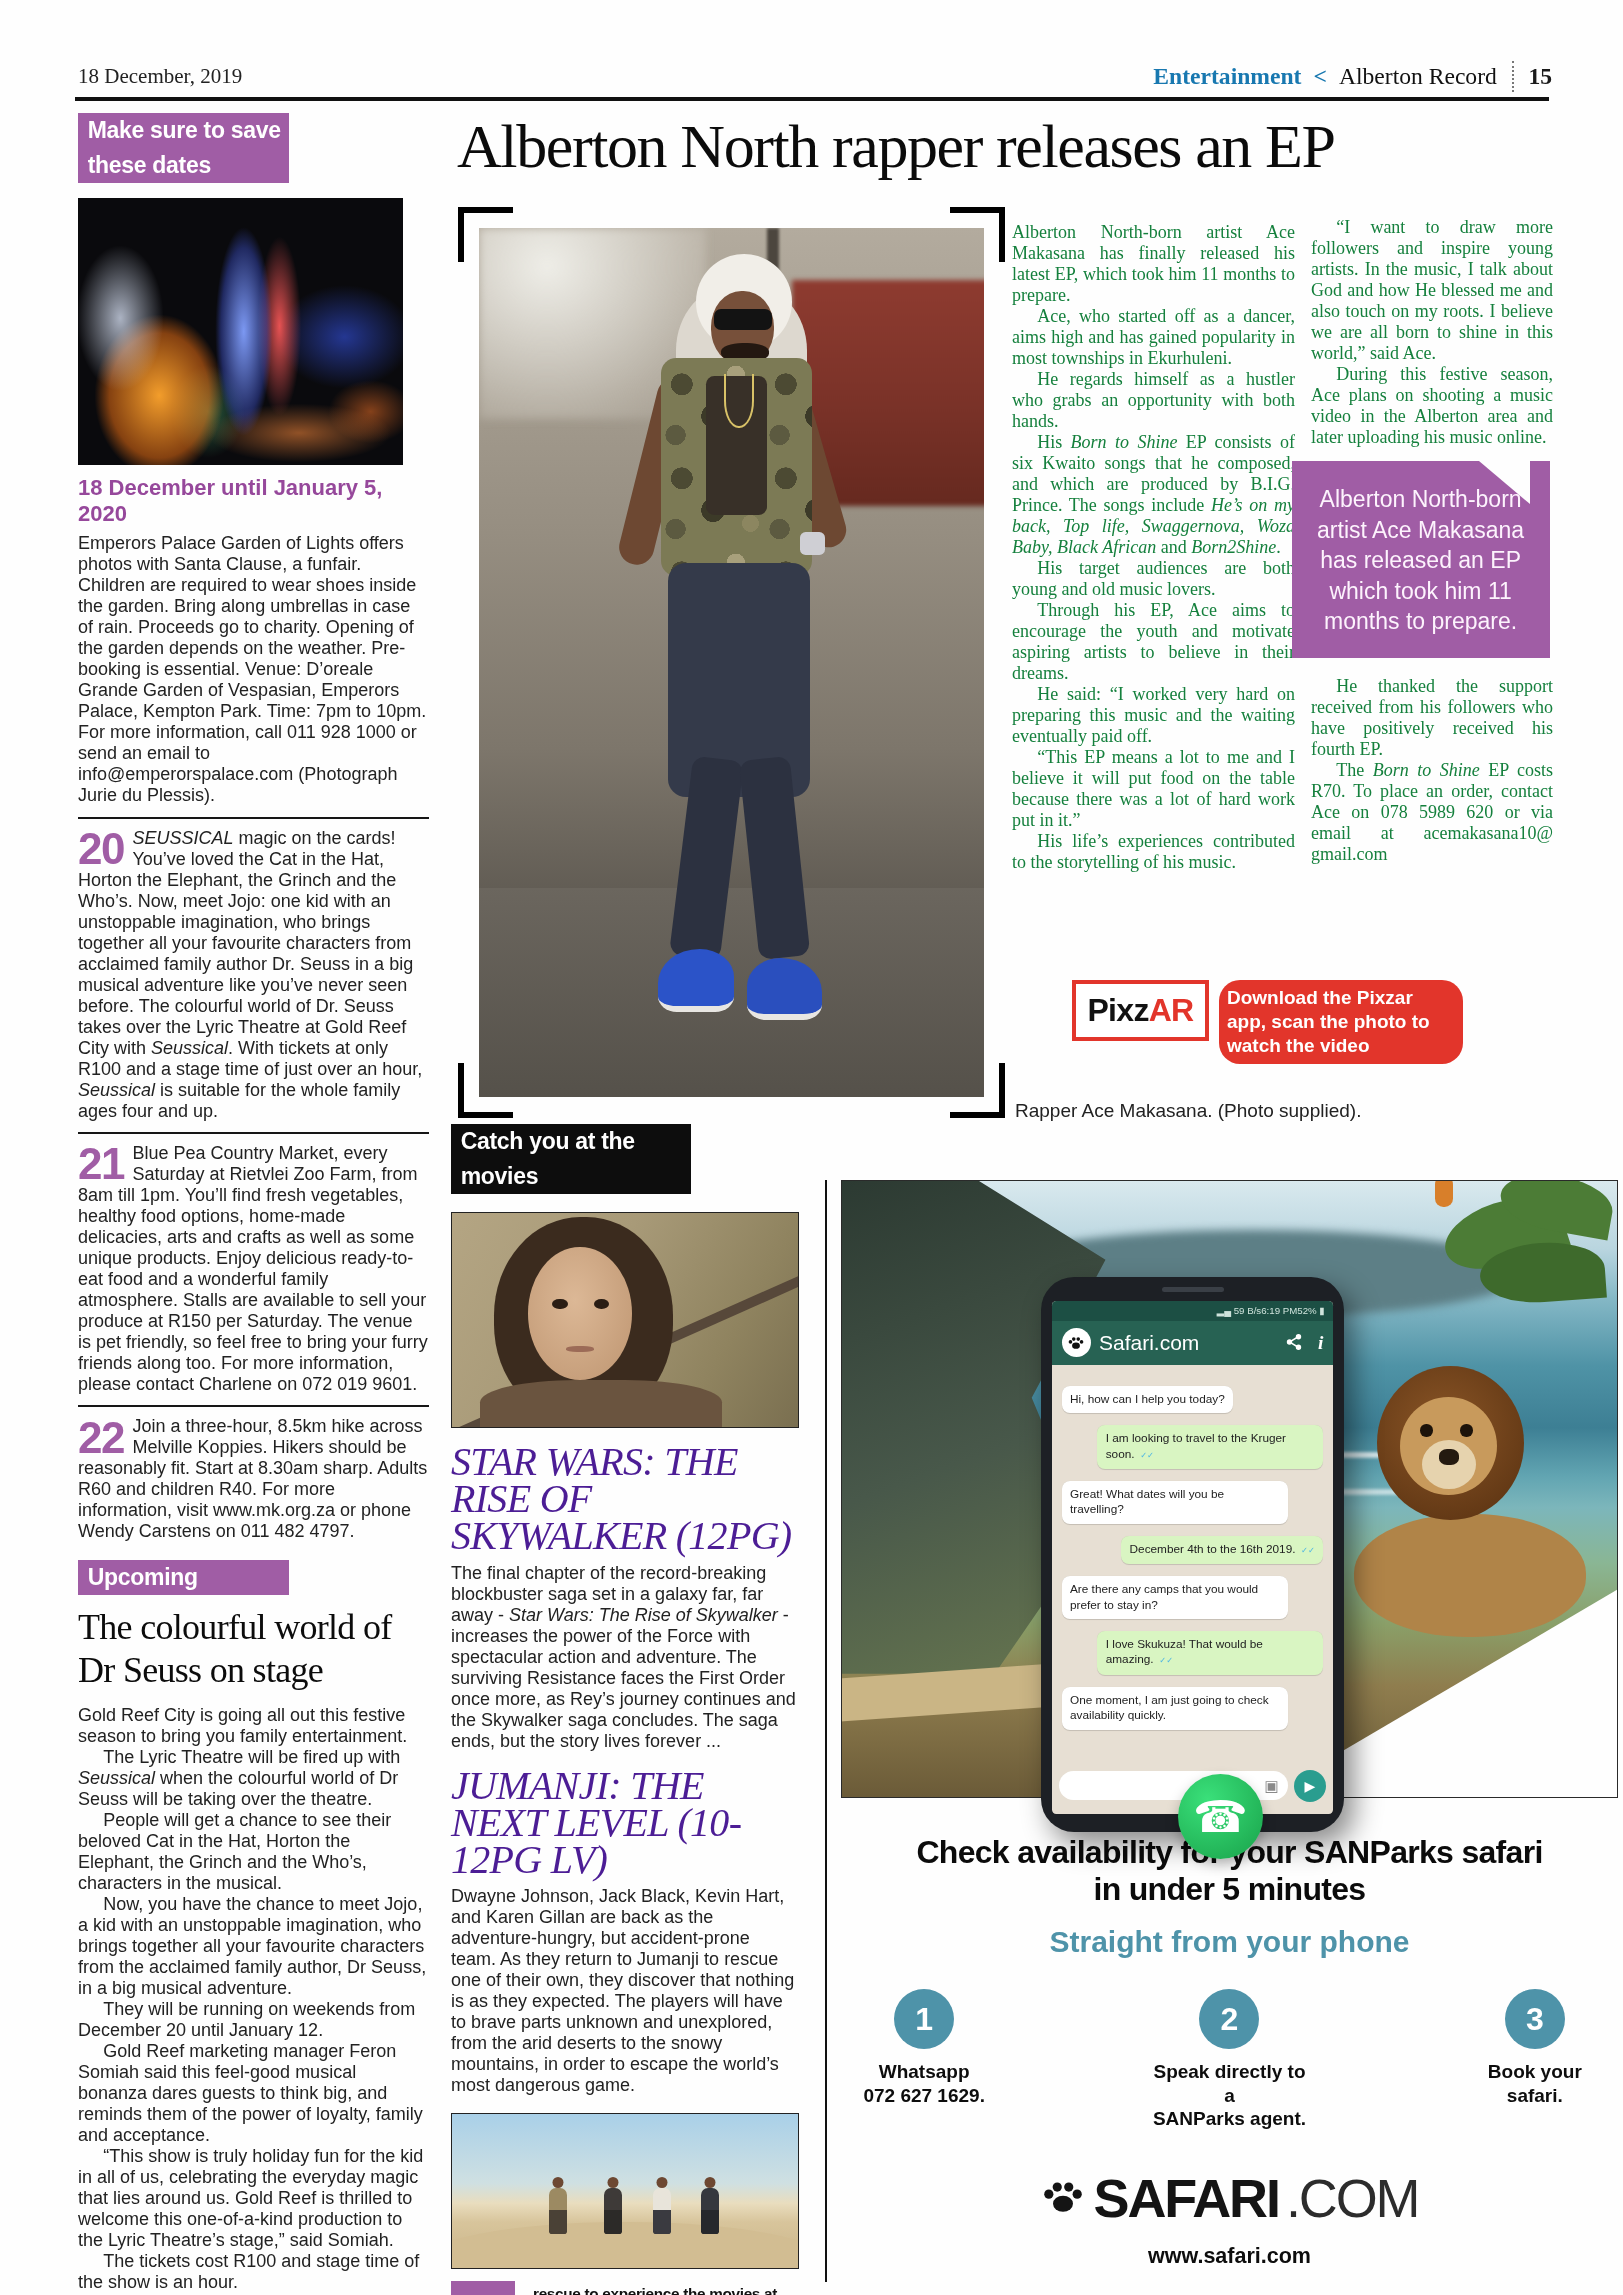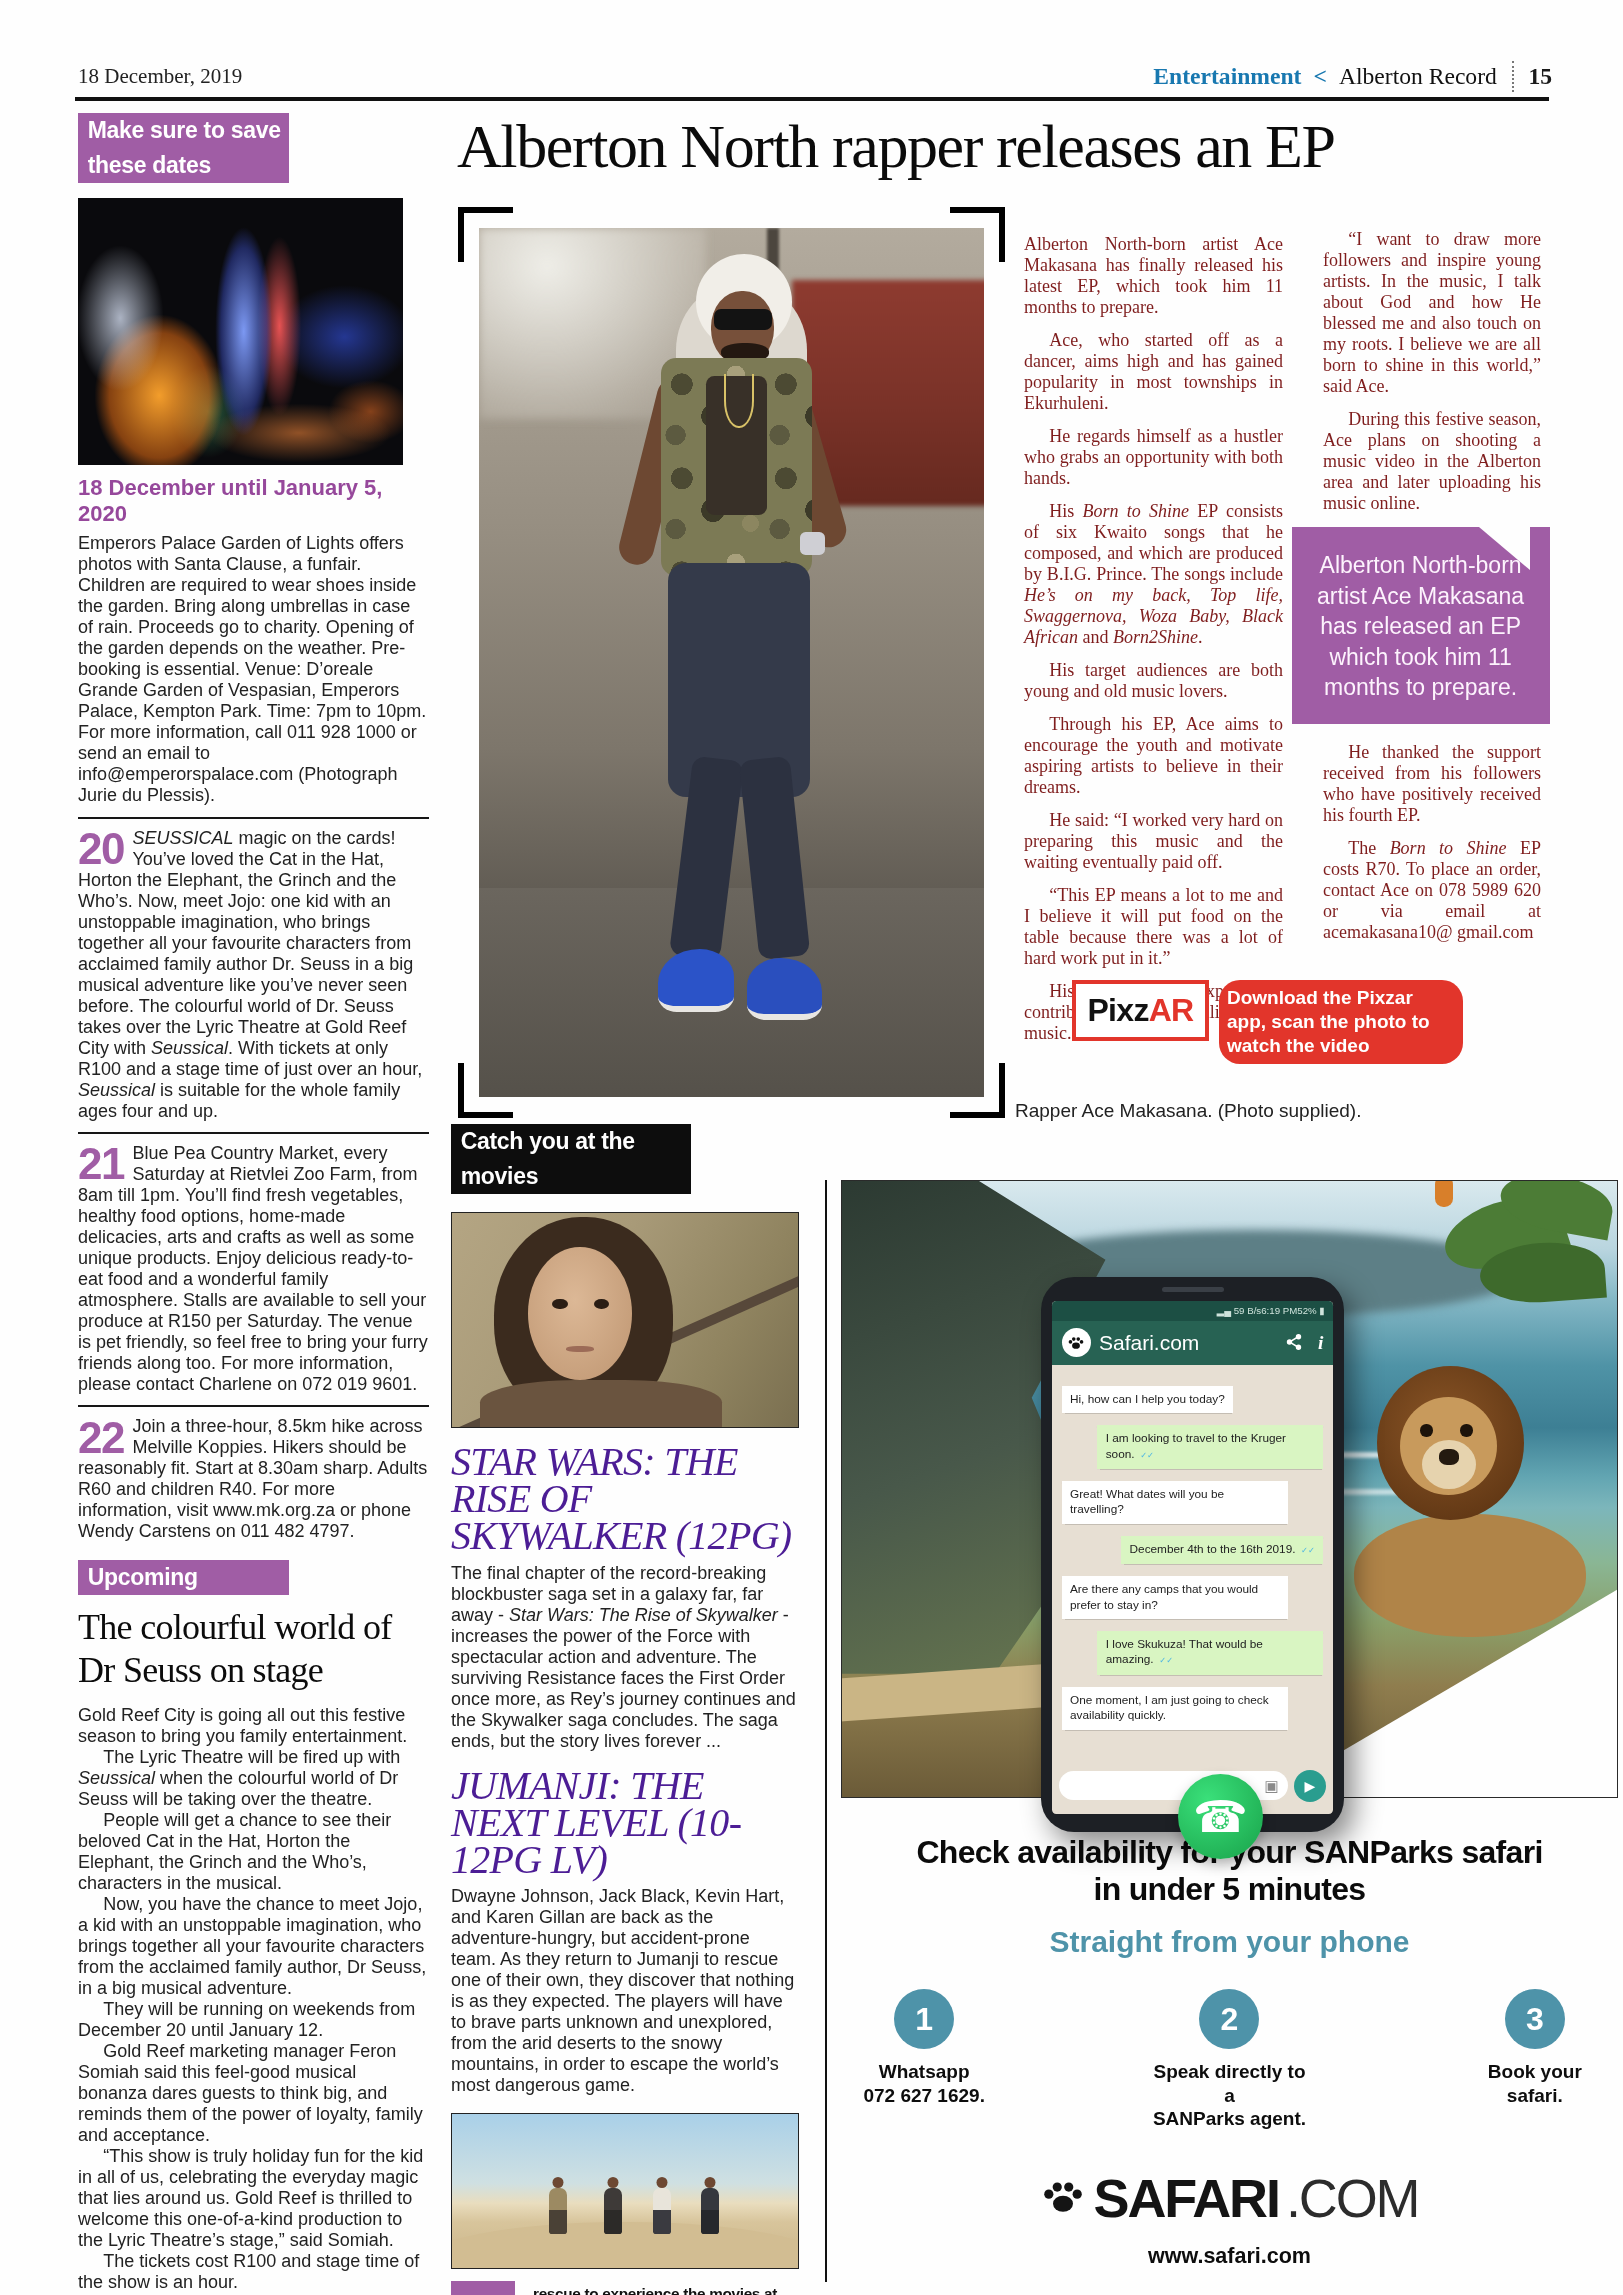--- a/index.html
+++ b/index.html
@@ -14,21 +14,21 @@
   .h-paper{color:#111;}
   .h-vdiv{width:0;height:30.5px;border-left:2.1px dotted #777;margin:0 2.8px;}
   .h-num{font-weight:bold;}
   .h-rule{left:75px;top:97px;width:1474px;height:3.5px;background:#111;}
   
   .badge{display:block;color:#fff;font-weight:bold;letter-spacing:-0.3px;font-size:23px;line-height:35px;padding:0 0 0 9.7px;}
   .badge.purple{background:#a05da5;width:201px;}
   .badge.black{background:#0d0d0d;width:230px;}
   .col-hr{border:none;border-top:2.1px solid #161616;margin:10.4px 0 9px 0;width:100%;}
   .p-sans{font-size:18px;line-height:21px;color:#222;margin:0;}
-  .serif-p{font-family:"Liberation Serif",serif;font-size:18px;line-height:21px;text-align:justify;margin:12px;color:#7f1d1d;}
+  .serif-p{font-family:"Liberation Serif",serif;font-size:18px;line-height:21px;text-align:justify;margin:0;color:#15803d;}
   .ind{text-indent:1.4em;}
   
   #left-col{left:78px;top:113px;width:351px;}
   .lights{margin-top:15.3px;width:325px;height:267px;background:
     radial-gradient(ellipse 62px 104px at 13% 45%, rgba(225,235,255,0.75), transparent 70%),
     radial-gradient(ellipse 38px 139px at 51% 50%, rgba(130,160,255,0.95), rgba(60,80,200,0.45) 60%, transparent 75%),
     radial-gradient(ellipse 31px 128px at 62% 48%, rgba(255,90,90,0.9), transparent 70%),
     radial-gradient(ellipse 90px 69px at 82% 52%, rgba(45,70,190,0.75), transparent 75%),
     radial-gradient(ellipse 83px 104px at 25% 74%, rgba(255,165,45,0.95), rgba(255,120,20,0.5) 60%, transparent 78%),
     radial-gradient(ellipse 132px 42px at 68% 88%, rgba(255,140,60,0.55), transparent 70%),
@@ -148,21 +148,21 @@
      padding:23.6px 11px 18px 11px;box-sizing:border-box;z-index:5;box-shadow:9.7px 12.5px 28px rgba(0,0,0,0.45);}
   .ph-speaker{position:absolute;left:50%;top:9.7px;transform:translateX(-50%);width:62px;height:5.6px;border-radius:2.8px;background:#3a3f46;}
   .screen{width:100%;height:100%;background:#e7dfd3;border-radius:4.2px;overflow:hidden;display:flex;flex-direction:column;}
   .statusbar{height:20px;background:#1c4f44;color:#cfe3dc;font-size:9.7px;display:flex;align-items:center;justify-content:flex-end;padding:0 8.3px;}
   .chat-header{height:44px;background:#276253;display:flex;align-items:center;gap:8.3px;padding:0 9.7px;color:#fff;}
   .paw-badge{width:29px;height:29px;border-radius:50%;background:#fff;display:flex;align-items:center;justify-content:center;}
   .chat-title{font-size:21px;}
   .ch-sp{flex:1;}
   .info-i{font-family:"Liberation Serif",serif;font-style:italic;font-weight:bold;font-size:19.4px;margin-left:7px;}
   .chat{flex:1;padding:21px 9.7px 7px 9.7px;display:flex;flex-direction:column;overflow:hidden;}
-  .bubble{max-width:80%;font-size:11.8px;line-height:15.3px;padding:6.2px 8.3px;border-radius:0;margin-bottom:11.8px;color:#222;position:relative;}
+  .bubble{max-width:80%;font-size:11.8px;line-height:15.3px;padding:6.2px 8.3px;border-radius:8px;margin-bottom:11.8px;color:#222;position:relative;}
   .bubble.in{align-self:flex-start;background:#fff;box-shadow:0 0.7px 0.7px rgba(0,0,0,0.15);}
   .bubble.out{align-self:flex-end;background:#d9f5c2;box-shadow:0 0.7px 0.7px rgba(0,0,0,0.15);}
   .ticks{color:#4fb6e3;font-size:8.3px;margin-left:5.6px;}
   .inputrow{height:40px;display:flex;align-items:center;gap:5.6px;padding:0 7px 8.3px 7px;}
   .in-pill{flex:1;height:29px;background:#fff;border-radius:14.6px;display:flex;align-items:center;justify-content:flex-end;padding:0 9.7px;color:#8a8a8a;font-size:15.3px;}
   .send-btn{width:32px;height:32px;border-radius:50%;background:#2a9d8f;color:#fff;display:flex;align-items:center;justify-content:center;font-size:14px;}
   .wa{position:absolute;left:337px;top:594px;width:85px;height:85px;border-radius:50%;z-index:6;
      background:radial-gradient(circle at 35% 30%,#3ae07a,#1fae53 80%);display:flex;align-items:center;justify-content:center;
      box-shadow:0 5.6px 12.5px rgba(0,0,0,0.25);}
   .wa span{color:#fff;font-size:44px;line-height:1;}

